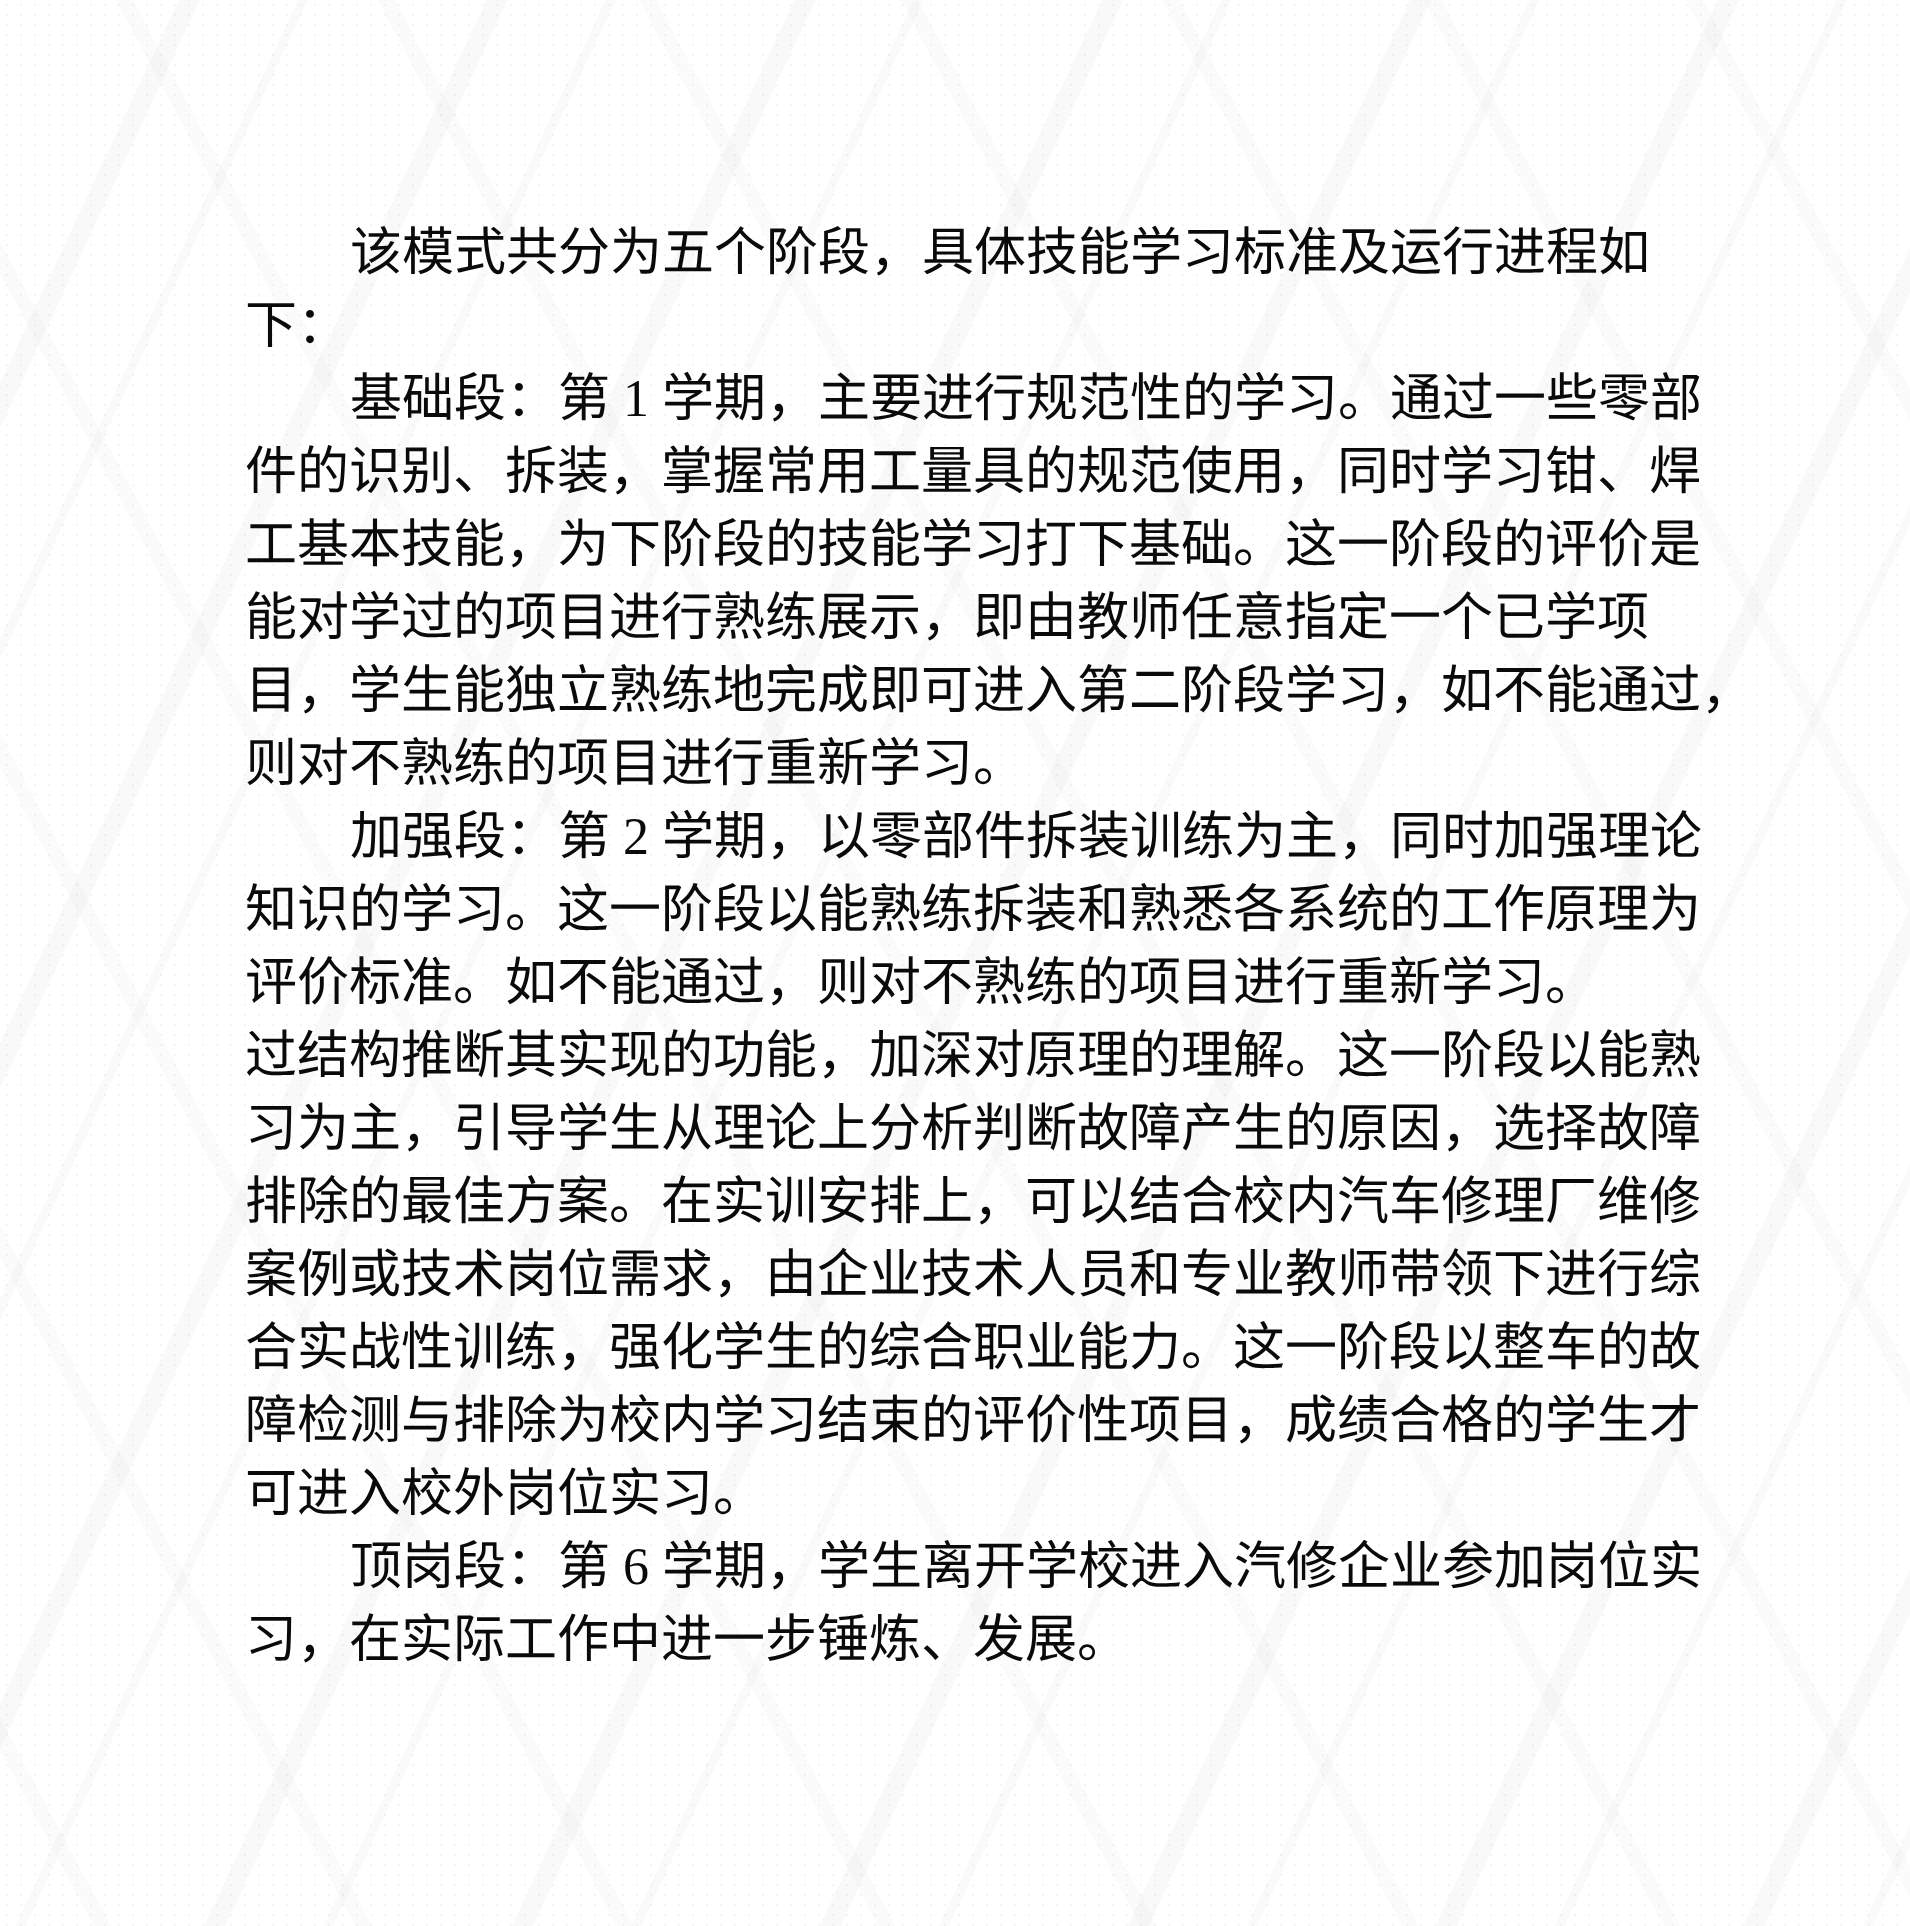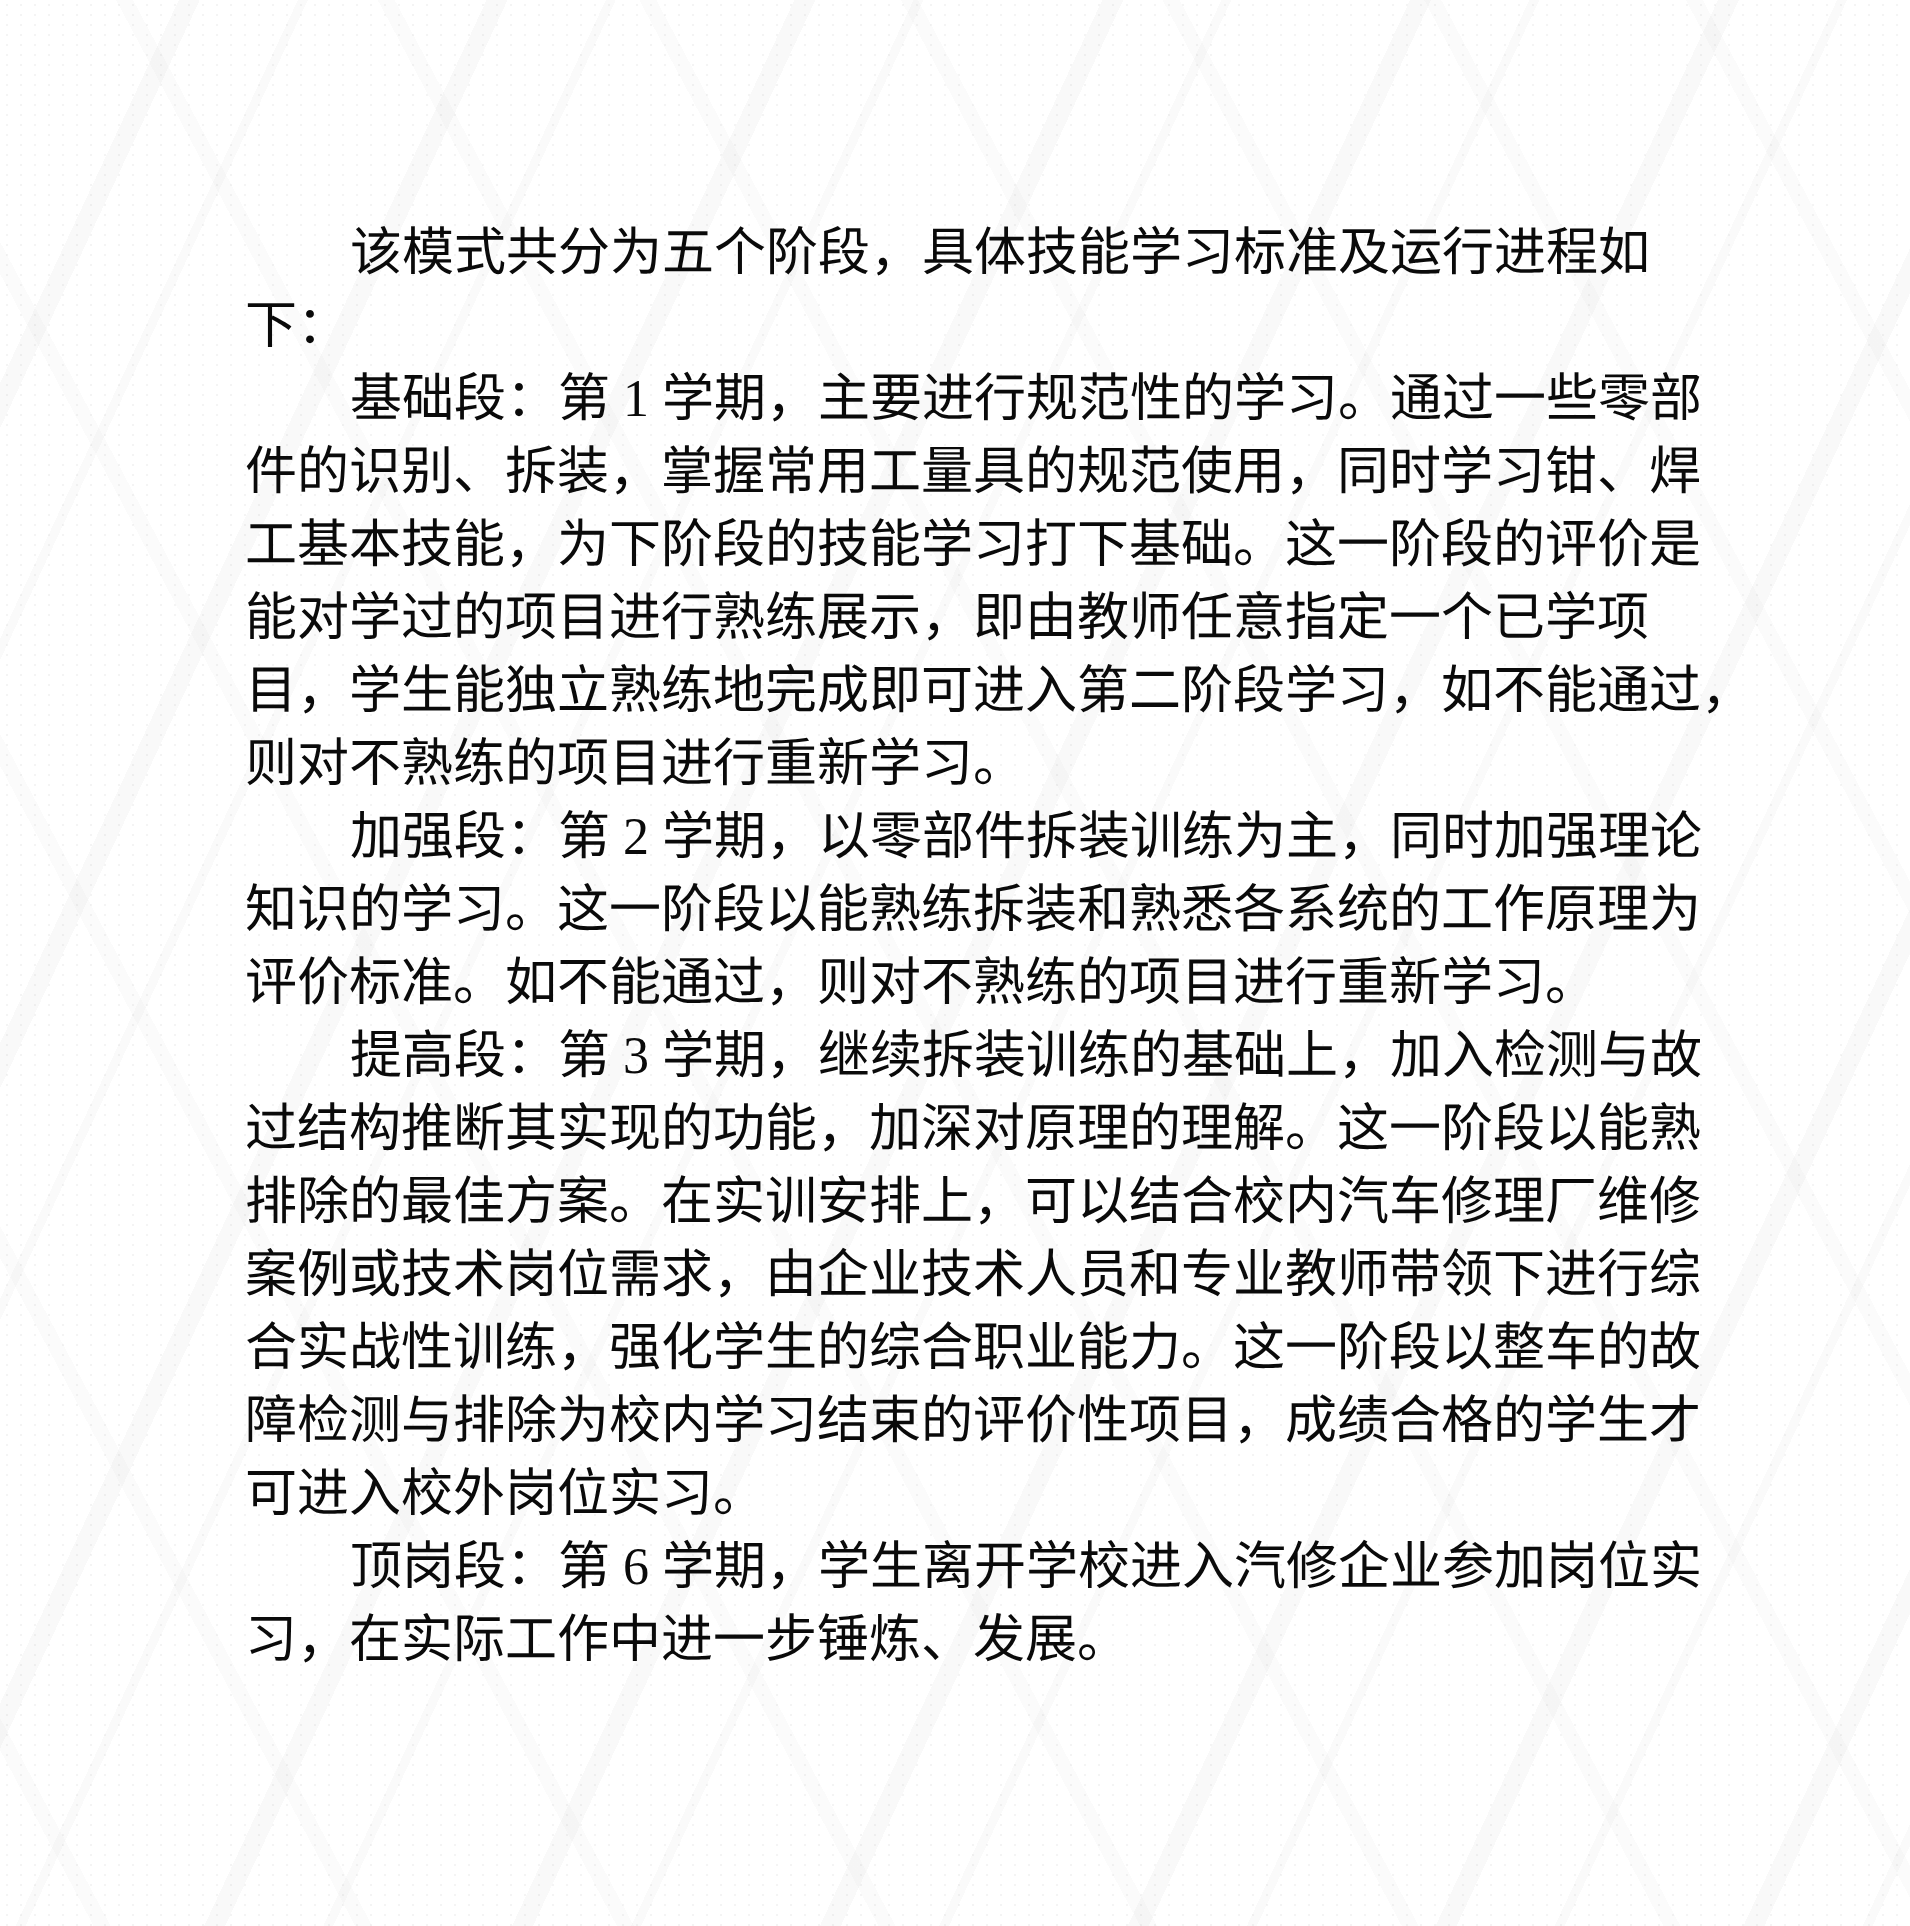--- a/index.html
+++ b/index.html
@@ -65,22 +65,22 @@
       <div class="line">下：</div>
       <div class="line indent">基础段：第 1 学期，主要进行规范性的学习。通过一些零部</div>
       <div class="line">件的识别、拆装，掌握常用工量具的规范使用，同时学习钳、焊</div>
       <div class="line">工基本技能，为下阶段的技能学习打下基础。这一阶段的评价是</div>
       <div class="line">能对学过的项目进行熟练展示，即由教师任意指定一个已学项</div>
       <div class="line">目，学生能独立熟练地完成即可进入第二阶段学习，如不能通过，</div>
       <div class="line">则对不熟练的项目进行重新学习。</div>
       <div class="line indent">加强段：第 2 学期，以零部件拆装训练为主，同时加强理论</div>
       <div class="line">知识的学习。这一阶段以能熟练拆装和熟悉各系统的工作原理为</div>
       <div class="line">评价标准。如不能通过，则对不熟练的项目进行重新学习。</div>
-      <div class="line indent">提高段：第 3 学期，继续拆装训练的基础上，加入检测与故</div>
       <div class="line">过结构推断其实现的功能，加深对原理的理解。这一阶段以能熟</div>
+      <div class="line">习为主，引导学生从理论上分析判断故障产生的原因，选择故障</div>
       <div class="line">排除的最佳方案。在实训安排上，可以结合校内汽车修理厂维修</div>
       <div class="line">案例或技术岗位需求，由企业技术人员和专业教师带领下进行综</div>
       <div class="line">合实战性训练，强化学生的综合职业能力。这一阶段以整车的故</div>
       <div class="line">障检测与排除为校内学习结束的评价性项目，成绩合格的学生才</div>
       <div class="line">可进入校外岗位实习。</div>
       <div class="line indent">顶岗段：第 6 学期，学生离开学校进入汽修企业参加岗位实</div>
       <div class="line">习，在实际工作中进一步锤炼、发展。</div>
     </div>
 
 </div>

